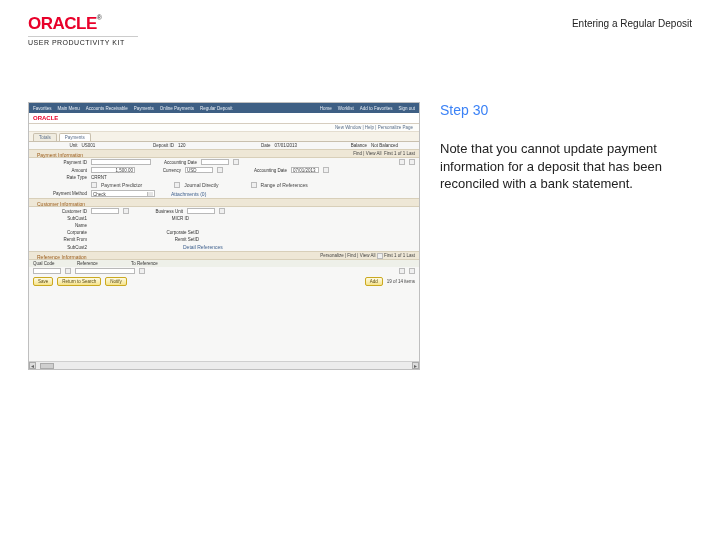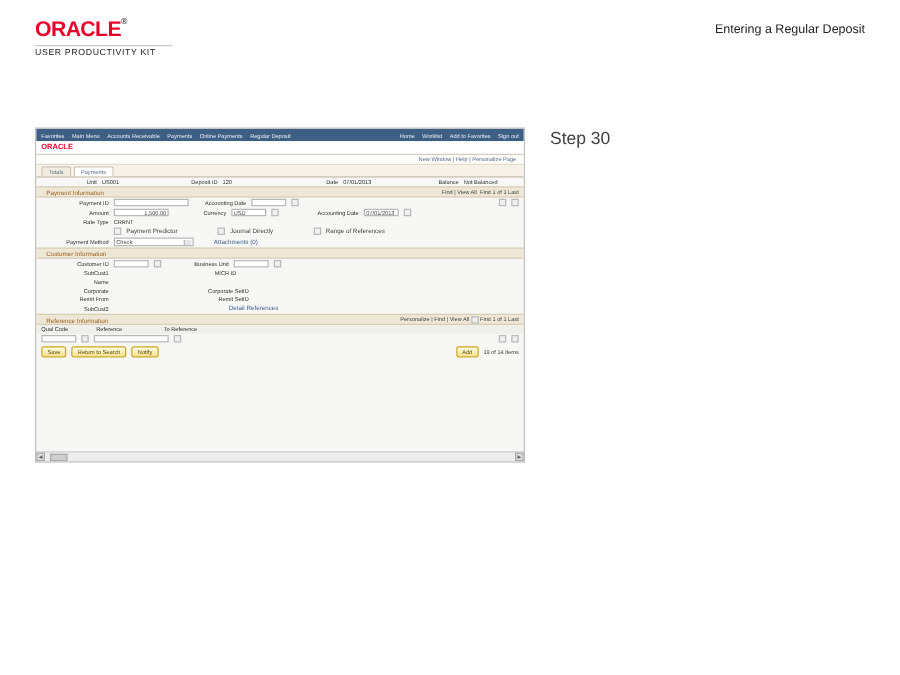--- a/index.html
+++ b/index.html
@@ -204,21 +204,21 @@
   }
   .scrollbar-h .spacer{flex:1;}
 
   
   .instructions {
     flex:1;
     padding-top: 0;
   }
   .step-title {
     font-size: 14px;
-    color:#404040;
+    color:#3b82f6;
     margin-bottom: 22px;
   }
   .step-body {
     font-size: 13px;
     color:#222;
     line-height: 1.35;
     max-width: 250px;
   }
 </style>
 </head>
@@ -396,15 +396,16 @@
     <div class="scrollbar-h">
       <div class="arrow">◄</div>
       <div class="thumb"></div>
       <div class="spacer"></div>
       <div class="arrow">►</div>
     </div>
   </div>
 
   <div class="instructions">
     <div class="step-title">Step 30</div>
+    <div class="step-body">Note that you cannot update payment information for a deposit that has been reconciled with a bank statement.</div>
   </div>
 
 </div>
 
 </body></html>

